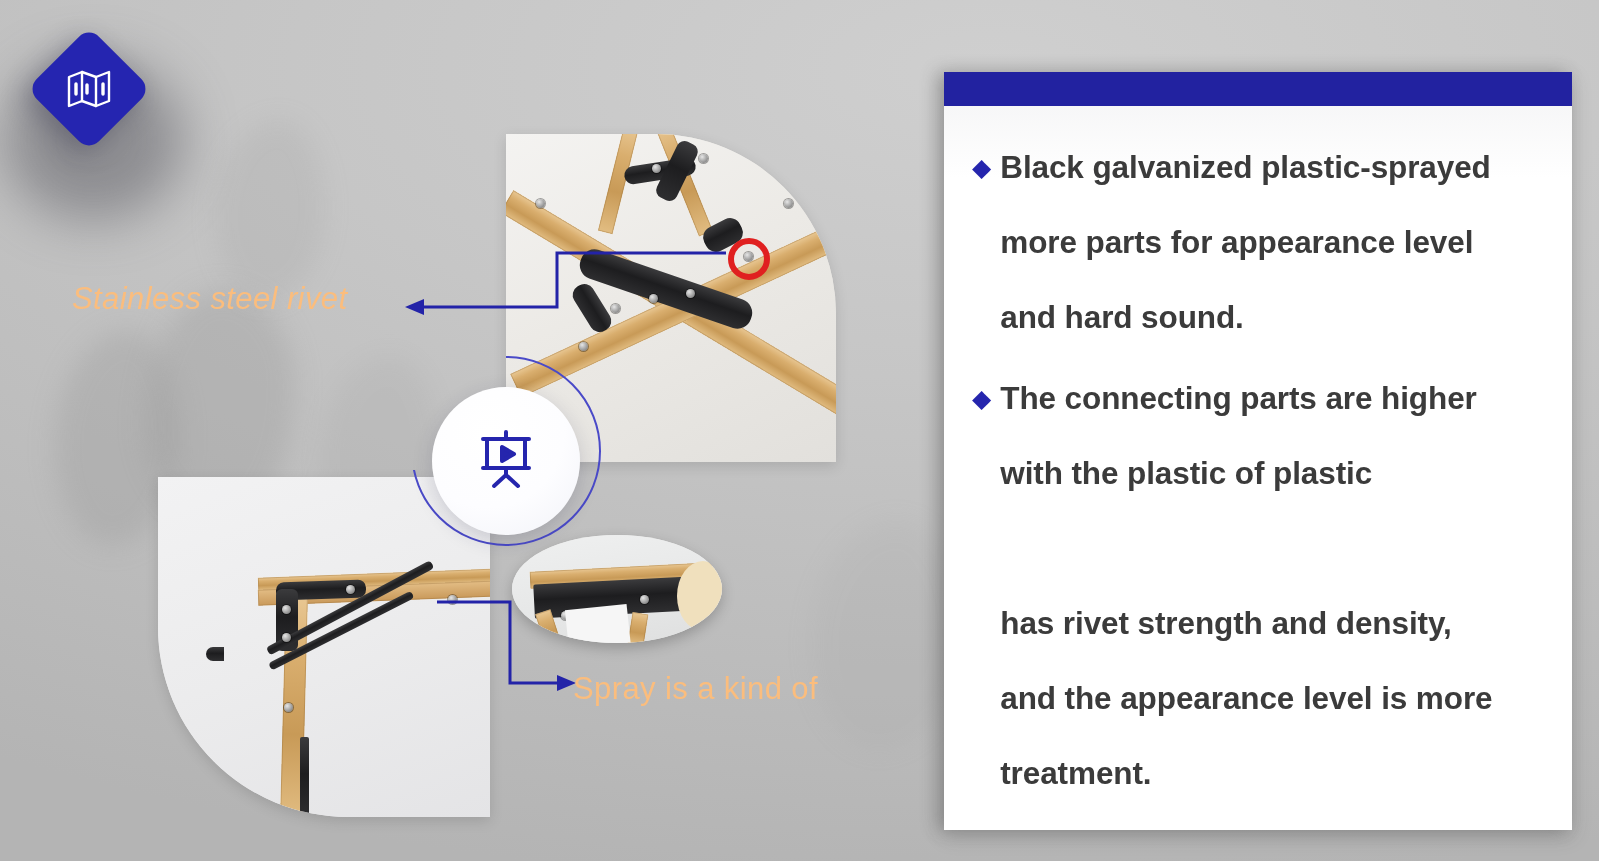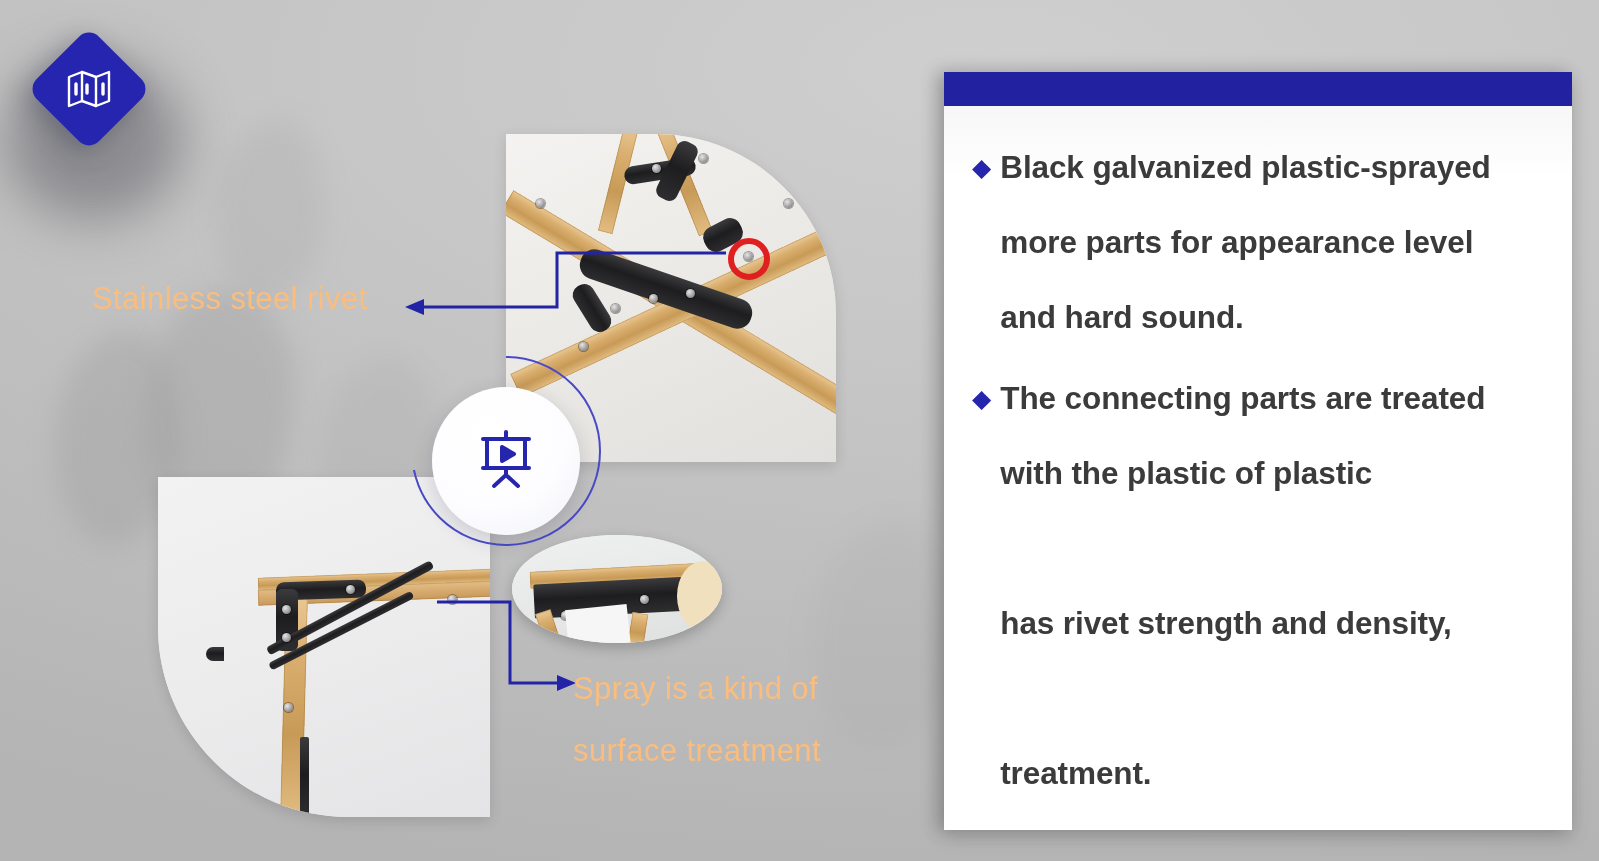--- a/index.html
+++ b/index.html
@@ -133,21 +133,21 @@
   .connector { position: absolute; left: 0; top: 0; width: 1599px; height: 861px; pointer-events: none; }
 
   
   .label-orange {
     position: absolute;
     color: #fbbd7d;
     font-size: 31px;
     letter-spacing: 0.4px;
     white-space: nowrap;
   }
-  #label-rivet { left: 92px; top: 281px; }
+  #label-rivet { left: 72px; top: 281px; font-style: italic; }
   #label-spray { left: 573px; top: 658px; line-height: 62px; white-space: normal; width: 330px; }
 
   
   .panel {
     position: absolute;
     left: 944px; top: 72px;
     width: 628px; height: 758px;
     background: linear-gradient(180deg,#f3f3f4 0%, #ffffff 14%, #ffffff 100%);
     box-shadow: -7px 0 16px rgba(70,70,70,0.30), 0 6px 18px rgba(70,70,70,0.22);
   }
@@ -293,48 +293,48 @@
     <polygon points="405,307 424,299 424,315" fill="#2323a8"></polygon>
 
     <polyline points="437,602 510,602 510,683 562,683" fill="none" stroke="#2323a8" stroke-width="3"></polyline>
     <polygon points="576,683 557,675 557,691" fill="#2323a8"></polygon>
   </svg>
 
   <div id="label-rivet" class="label-orange">Stainless steel rivet</div>
 
   <div id="label-spray" class="label-orange">
     <div>Spray is a kind of</div>
-    <div>surface treatment</div>
   </div>
 
   <div class="panel">
     <div class="panel-bar"></div>
     <div class="panel-body">
 
       <div class="bullet-row">
         <span class="bullet-mark">◆</span>
         <span class="bullet-text">
           <span>Black galvanized plastic-sprayed</span>
           <br>
           <span>more parts for appearance level</span>
           <br>
           <span>and hard sound.</span>
         </span>
       </div>
 
       <div class="bullet-row">
         <span class="bullet-mark">◆</span>
         <span class="bullet-text">
-          <span>The connecting parts are treated</span>
+          <span>The connecting parts are higher</span>
           <br>
           <span>with the plastic of plastic</span>
           <br>
           <br>
           <span>has rivet strength and density,</span>
           <br>
+          <span>and  the appearance level is more</span>
           <br>
           <span>treatment.</span>
         </span>
       </div>
 
     </div>
   </div>
 
 </div>
 

